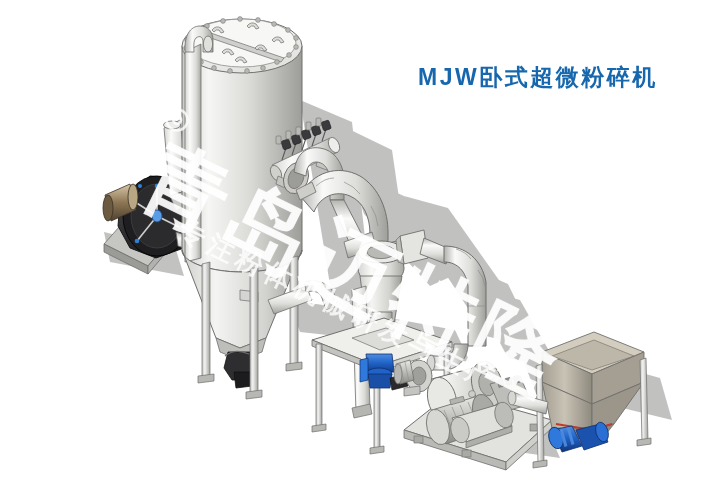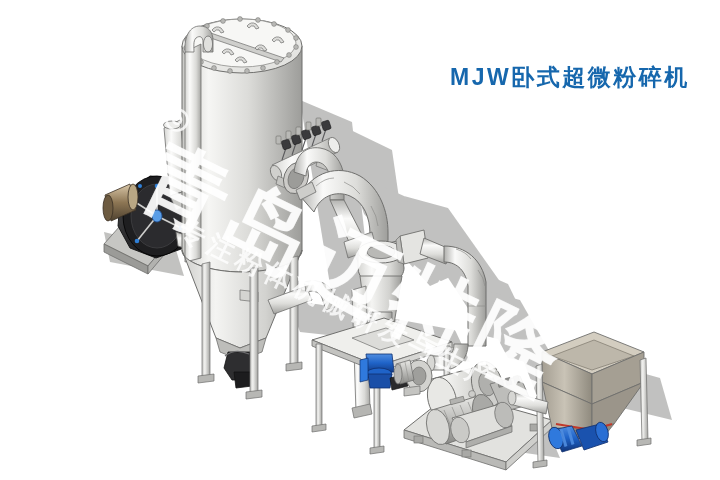--- a/index.html
+++ b/index.html
@@ -448,15 +448,15 @@
       </g>
     </g>
   </svg>
 
   <div id="watermark">
     <div class="wm-logo">⌾</div>
     <div class="wm-big">青岛迈特隆</div>
     <div class="wm-small">专注粉体机械研发与生产</div>
   </div>
 
-  <div id="title" style="color: rgb(22, 103, 173); margin-left: 32px;">MJW卧式超微粉碎机</div>
+  <div id="title" style="color: rgb(22, 103, 173);">MJW卧式超微粉碎机</div>
 
 </div>
 
 </body></html>

